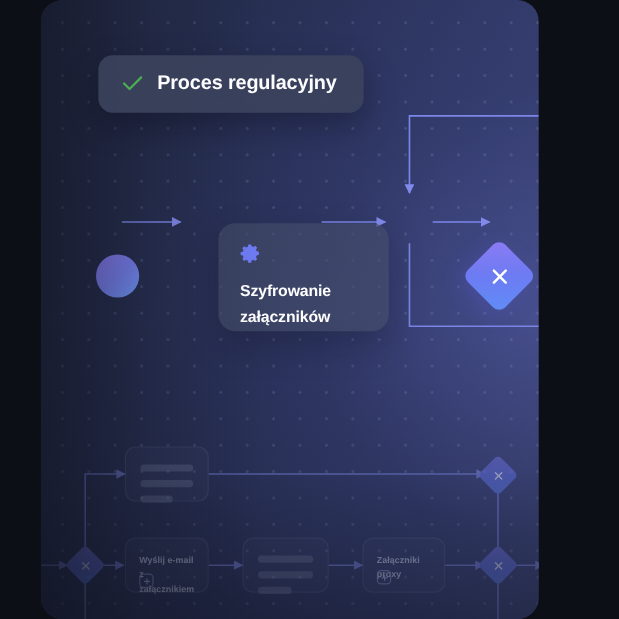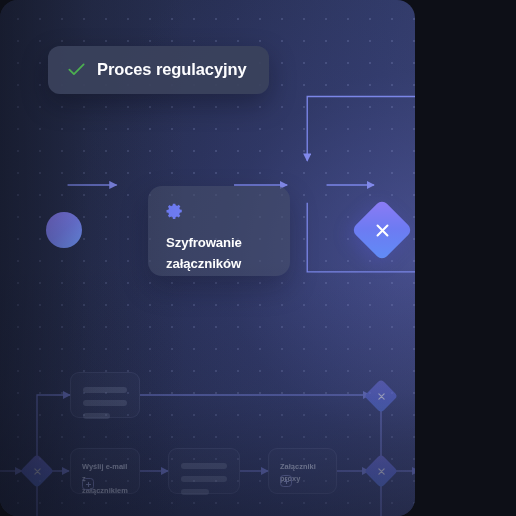--- a/index.html
+++ b/index.html
@@ -8,20 +8,21 @@
     width:516px;height:516px;overflow:hidden;
     background:#0d0f17;
     font-family:"Liberation Sans","DejaVu Sans",sans-serif;
   }
   #canvas{
     position:relative;width:415px;height:516px;
     border-radius:18px;overflow:hidden;
     background:
       radial-gradient(120% 95% at 100% 50%, rgba(86,92,170,0.55) 0%, rgba(60,66,130,0.25) 38%, rgba(0,0,0,0) 72%),
       linear-gradient(100deg,#232a44 0%,#283055 45%,#303a66 78%,#39426f 100%);
+    margin-left: 34px;
   }
   
   #dots{
     position:absolute;inset:0;
     background-image:radial-gradient(rgba(160,172,225,0.20) 1.1px, rgba(0,0,0,0) 1.2px);
     background-size:22px 22px;
     background-position:7px 8px;
     pointer-events:none;
   }
   

